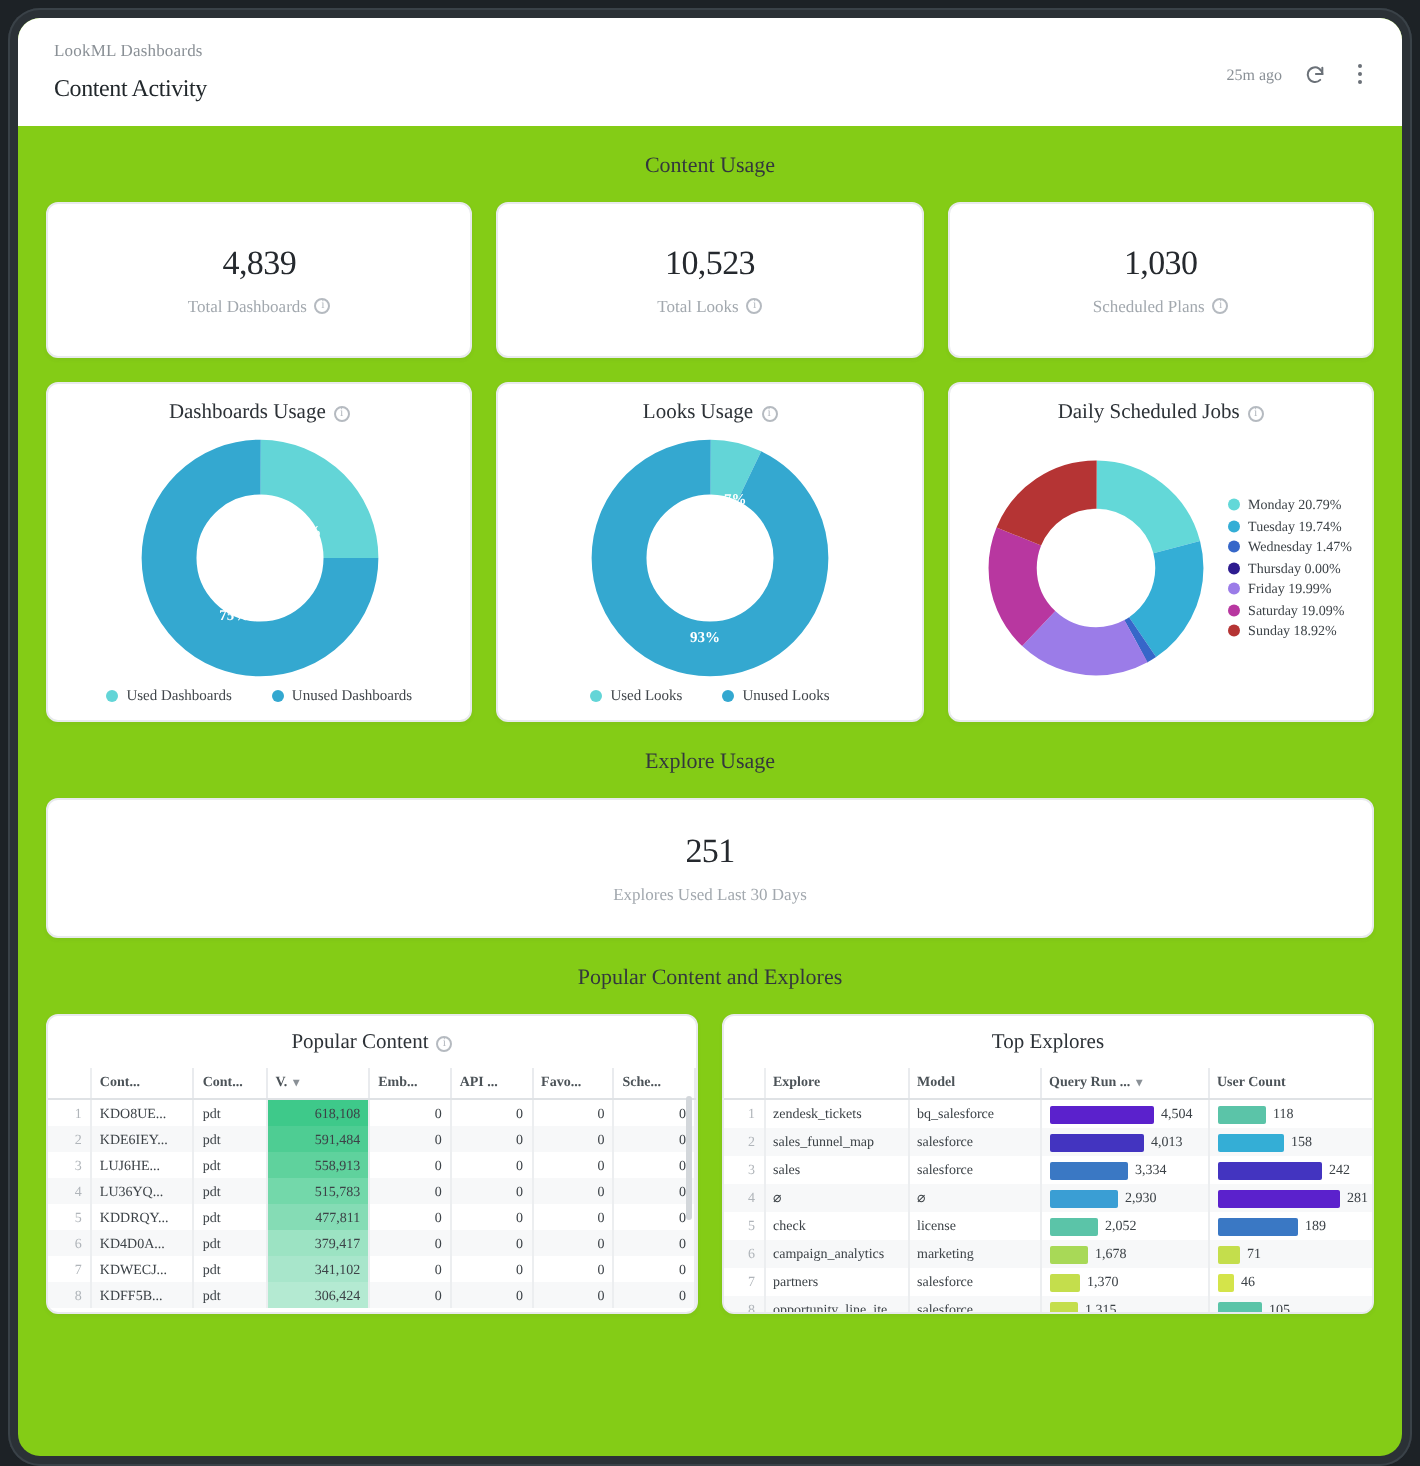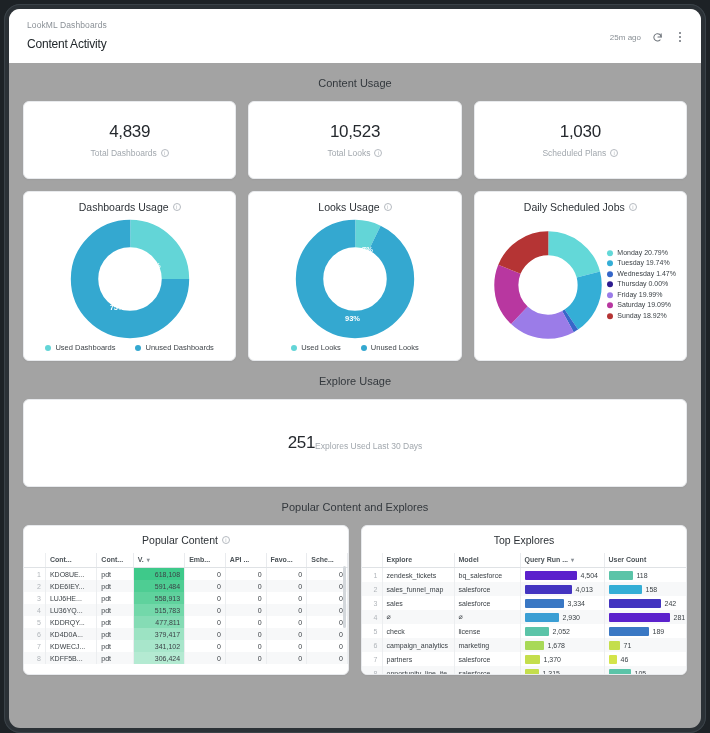--- a/index.html
+++ b/index.html
@@ -13,24 +13,25 @@
     position: absolute;
     left: 4px; top: 4px;
     width: 702px; height: 729px;
     background: #2b3136;
     border-radius: 16px;
     padding: 5px;
     box-shadow: inset 0 0 0 1px #3a4248;
   }
   #viewport {
     width: 692px; height: 719px;
-    background: #a3a3a3;
+    background: #84cc16;
     border-radius: 11px;
     overflow: hidden;
     position: relative;
+    font-family: Liberation Serif, serif;
   }
 
   
   .dash-header {
     padding: 10px 14px 8px 18px;
     display: flex; align-items: flex-start; justify-content: space-between;
     background: #fff;
   }
   .breadcrumb {
     font-size: 8.5px; color: #8a9096; letter-spacing: .1px;
@@ -102,21 +103,21 @@
   .dot { width: 6px; height: 6px; border-radius: 50%; display: inline-block; }
   .side-legend {
     position: absolute; right: 2px; top: 50%; transform: translateY(-50%);
     display: flex; flex-direction: column; gap: 0px;
     font-size: 7px; color: #3c4247; line-height: 10.5px;
   }
   .side-legend .sl { display: flex; align-items: flex-start; gap: 4px; }
   .side-legend .sl .dot { margin-top: 2px; flex: none; }
 
   
-  .big-tile { height: 88px; display: flex; 
+  .big-tile { height: 70px; display: flex; flex-direction: column;
               align-items: center; justify-content: center; }
 
   
   .table-tile { height: 150px; padding: 8px 0 0; overflow: hidden; display: flex; flex-direction: column; }
   .table-title {
     text-align: center; font-size: 10.5px; color: #2d3237;
     display: flex; align-items: center; justify-content: center; gap: 4px;
     margin-bottom: 7px;
   }
   table { border-collapse: collapse; width: 100%; table-layout: fixed; }

